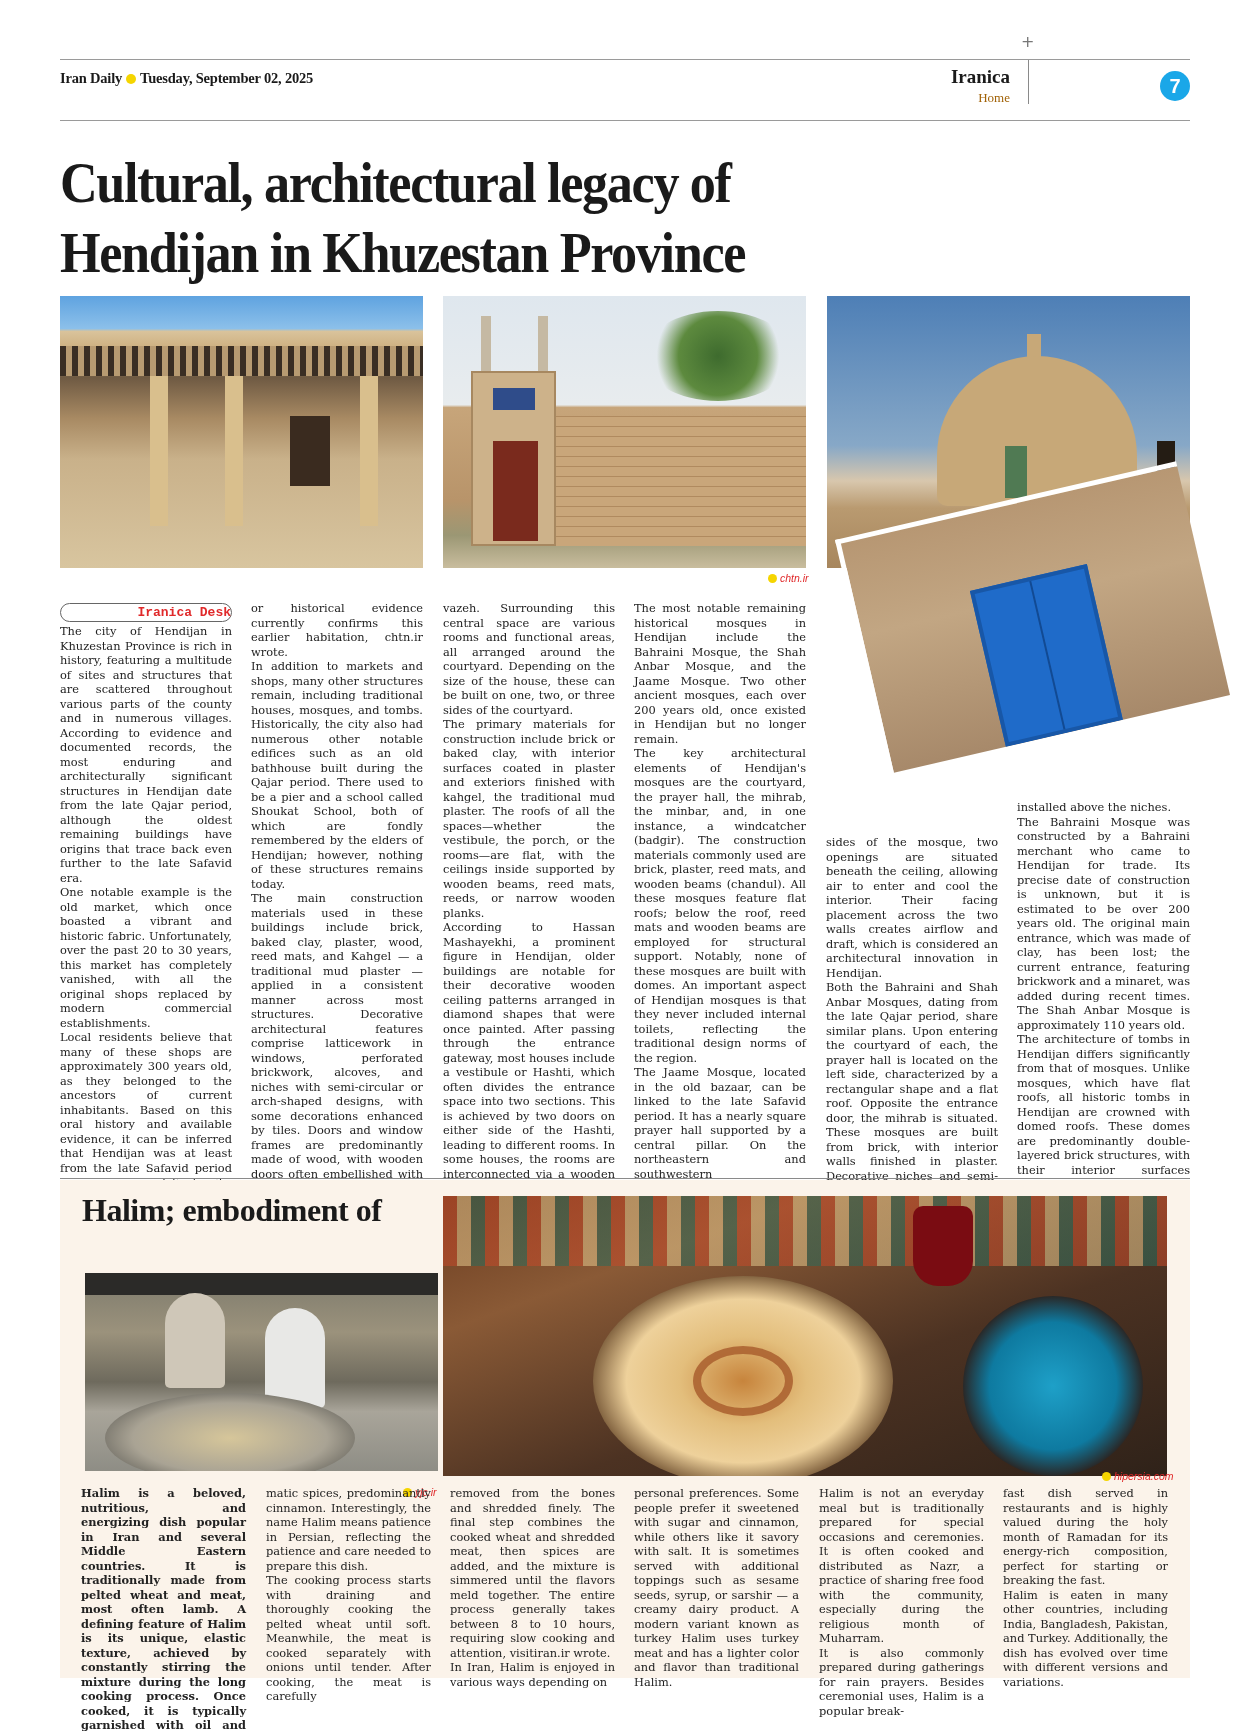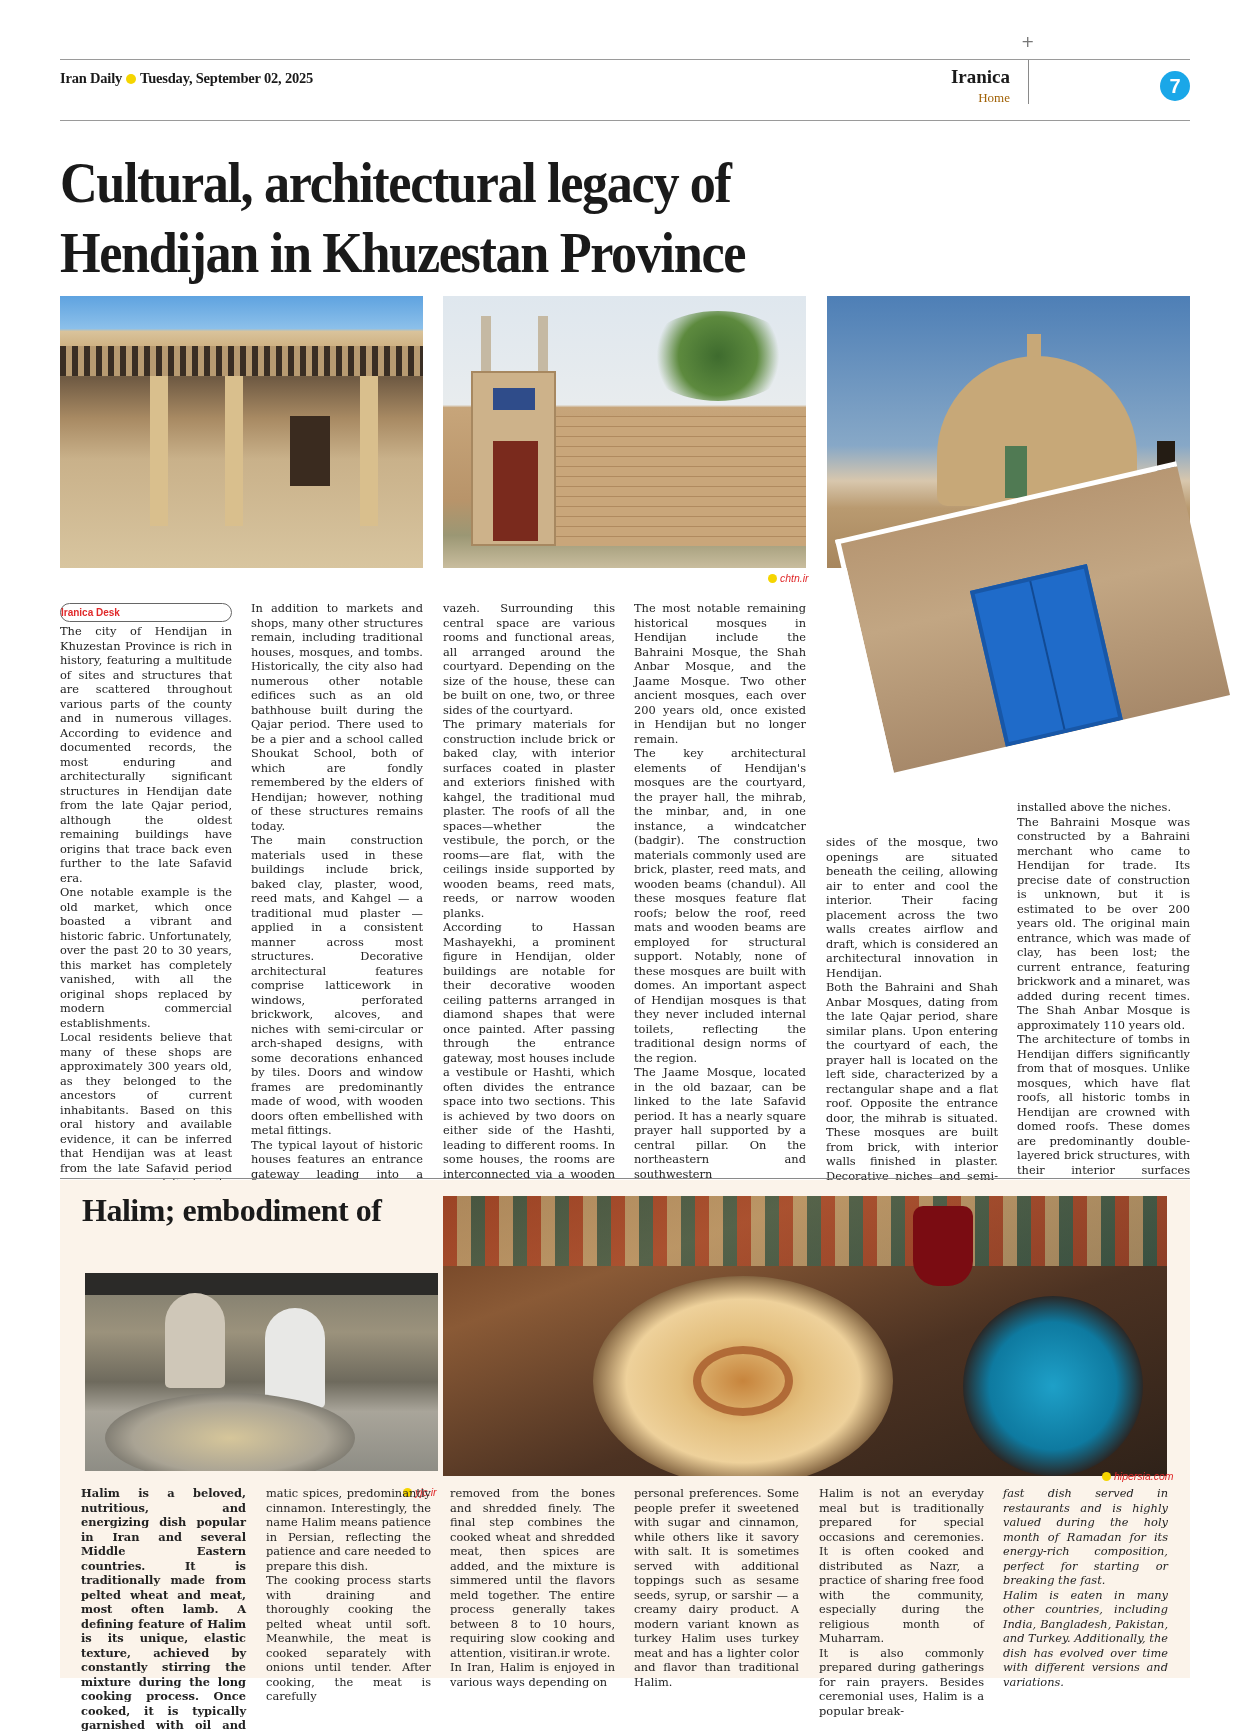--- a/index.html
+++ b/index.html
@@ -36,21 +36,21 @@
 .p3 .top{position:absolute;left:200px;top:38px;width:14px;height:30px;background:#c7a878}
 .p3 .gd{position:absolute;left:178px;top:150px;width:22px;height:52px;background:#507a53}
 .p3 .dd{position:absolute;left:330px;top:145px;width:18px;height:45px;background:#241c14}
 .p4{left:835px;top:540px;width:350px;height:240px;transform:rotate(-13deg);transform-origin:left top;border-top:5px solid #fff;border-left:5px solid #fff;background:linear-gradient(180deg,#b79773 0%,#c2a683 40%,#a7896a 100%)}
 .p4 .bdoor{position:absolute;left:115px;top:75px;width:120px;height:160px;background:#1f6bc9;border:4px solid #1857a7}
 .p4 .bdoor:after{content:"";position:absolute;left:56px;top:0;width:2px;height:100%;background:#124a93}
 .credit{position:absolute;font-family:"Liberation Sans",sans-serif;font-style:italic;font-size:10.5px;color:#e0292a}
 .credit .cdot{display:inline-block;width:9px;height:9px;border-radius:50%;background:#f5d500;margin-right:3px;vertical-align:-1px}
 .col{position:absolute;font-family:"DejaVu Serif",serif;font-size:11.4px;line-height:14.5px;text-align:justify;hyphens:manual;color:#222}
 .col p{margin:0}
-.desk{position:absolute;left:60px;top:603px;width:172px;height:19px;border:1px solid #666;border-radius:10px;text-align:left;font-family:Liberation Sans, sans-serif;font-weight:bold;font-size:10px;color:#e0292a;line-height:17px}
+.desk{position:absolute;left:60px;top:603px;width:172px;height:19px;border:1px solid #666;border-radius:10px;text-align:right;font-family:Liberation Mono, monospace;font-weight:bold;font-size:13px;color:#e0292a;line-height:17px}
 .sep{position:absolute;left:60px;top:1178px;width:1130px;height:1px;background:#8a8a8a}
 .halim-bg{position:absolute;left:60px;top:1180px;width:1130px;height:498px;background:#fbf3ea}
 h2.halim-title{position:absolute;left:82px;top:1190px;width:360px;font-family:"Liberation Serif",serif;font-weight:bold;font-size:32px;line-height:41px;letter-spacing:-0.5px}
 .h1p{left:85px;top:1273px;width:353px;height:198px;background:linear-gradient(180deg,#7d7a6c 0%,#9b927c 30%,#6e6a5d 55%,#a9a59a 70%,#8e8d85 100%)}
 .h1p .pot{position:absolute;left:20px;top:120px;width:250px;height:90px;border-radius:50%;background:radial-gradient(ellipse,#d6c69a 0%,#a9a394 55%,#77746b 75%)}
 .h1p .man1{position:absolute;left:80px;top:20px;width:60px;height:95px;border-radius:30px 30px 5px 5px;background:#cfc7b8}
 .h1p .man2{position:absolute;left:180px;top:35px;width:60px;height:100px;border-radius:30px 30px 5px 5px;background:#e8e8e6}
 .h1p .banner{position:absolute;left:0;top:0;width:100%;height:22px;background:#2b2a28}
 .h2p{left:443px;top:1196px;width:724px;height:280px;background:linear-gradient(160deg,#6a3b1f 0%,#8a5a36 25%,#4c3222 60%,#2f2219 100%)}
 .h2p .bowl{position:absolute;left:150px;top:80px;width:300px;height:210px;border-radius:50%;background:radial-gradient(ellipse,#c7843c 0%,#e3be7c 30%,#eed19b 55%,#7b5c3a 72%,#3d2b1c 80%)}
@@ -106,20 +106,21 @@
 <div class="credit" style="left:768px;top:572px;"><span class="cdot"></span><span>chtn.ir</span></div>
 
 <div class="desk">Iranica Desk</div>
 
 <div class="col" style="left:60px;top:624px;width:172px;">
   <p>The city of Hendijan in Khuzestan Province is rich in history, featuring a multitude of sites and structures that are scattered throughout various parts of the county and in numerous villages. According to evidence and documented records, the most enduring and architecturally significant structures in Hendijan date from the late Qajar period, although the oldest remaining buildings have origins that trace back even further to the late Safavid era.</p>
     <p>One notable example is the old market, which once boasted a vibrant and historic fabric. Unfortunately, over the past 20 to 30 years, this market has completely vanished, with all the original shops replaced by modern commercial establishments.</p>
     <p>Local residents believe that many of these shops are approximately 300 years old, as they belonged to the ancestors of current inhabitants. Based on this oral history and available evidence, it can be inferred that Hendijan was at least from the late Safavid period a prosperous and lively city, complete with a grand mosque. Although travel writers suggest that the city was inhabited even before that time, no concrete archaeological</p>
 </div>
 <div class="col" style="left:251px;top:601px;width:172px;">
+  <p>or historical evidence currently confirms this earlier habitation, chtn.ir wrote.</p>
     <p>In addition to markets and shops, many other structures remain, including traditional houses, mosques, and tombs. Historically, the city also had numerous other notable edifices such as an old bathhouse built during the Qajar period. There used to be a pier and a school called Shoukat School, both of which are fondly remembered by the elders of Hendijan; however, nothing of these structures remains today.</p>
     <p>The main construction materials used in these buildings include brick, baked clay, plaster, wood, reed mats, and Kahgel — a traditional mud plaster — applied in a consistent manner across most structures. Decorative architectural features comprise latticework in windows, perforated brickwork, alcoves, and niches with semi-circular or arch-shaped designs, with some decorations enhanced by tiles. Doors and window frames are predominantly made of wood, with wooden doors often embellished with metal fittings.</p>
     <p>The typical layout of historic houses features an entrance gateway leading into a central courtyard or square-shaped vestibule, locally called a Dar-</p>
 </div>
 <div class="col" style="left:443px;top:601px;width:172px;">
   <p>vazeh. Surrounding this central space are various rooms and functional areas, all arranged around the courtyard. Depending on the size of the house, these can be built on one, two, or three sides of the courtyard.</p>
     <p>The primary materials for construction include brick or baked clay, with interior surfaces coated in plaster and exteriors finished with kahgel, the traditional mud plaster. The roofs of all the spaces—whether the vestibule, the porch, or the rooms—are flat, with the ceilings inside supported by wooden beams, reed mats, reeds, or narrow wooden planks.</p>
     <p>According to Hassan Mashayekhi, a prominent figure in Hendijan, older buildings are notable for their decorative wooden ceiling patterns arranged in diamond shapes that were once painted. After passing through the entrance gateway, most houses include a vestibule or Hashti, which often divides the entrance space into two sections. This is achieved by two doors on either side of the Hashti, leading to different rooms. In some houses, the rooms are interconnected via a wooden door, while another door opens directly into the courtyard. Flooring varies; some houses feature brick</p>
 </div>
 <div class="col" style="left:634px;top:601px;width:172px;">
@@ -169,16 +170,16 @@
     <p>removed from the bones and shredded finely. The final step combines the cooked wheat and shredded meat, then spices are added, and the mixture is simmered until the flavors meld together. The entire process generally takes between 8 to 10 hours, requiring slow cooking and attention, visitiran.ir wrote.</p>
     <p>In Iran, Halim is enjoyed in various ways depending on</p>
   </div>
 <div class="col" style="left:634px;top:1486px;width:165px;">
     <p>personal preferences. Some people prefer it sweetened with sugar and cinnamon, while others like it savory with salt. It is sometimes served with additional toppings such as sesame seeds, syrup, or sarshir — a creamy dairy product. A modern variant known as turkey Halim uses turkey meat and has a lighter color and flavor than traditional Halim.</p>
   </div>
 <div class="col" style="left:819px;top:1486px;width:165px;">
     <p>Halim is not an everyday meal but is traditionally prepared for special occasions and ceremonies. It is often cooked and distributed as Nazr, a practice of sharing free food with the community, especially during the religious month of Muharram.</p>
     <p>It is also commonly prepared during gatherings for rain prayers. Besides ceremonial uses, Halim is a popular break-</p>
   </div>
-<div class="col" style="left:1003px;top:1486px;width:165px;font-style:italic;">
+<div class="col" style="left:1003px;top:1486px;width:165px;">
     <p>fast dish served in restaurants and is highly valued during the holy month of Ramadan for its energy-rich composition, perfect for starting or breaking the fast.</p>
     <p>Halim is eaten in many other countries, including India, Bangladesh, Pakistan, and Turkey. Additionally, the dish has evolved over time with different versions and variations.</p>
   </div>
 
 </body></html>

